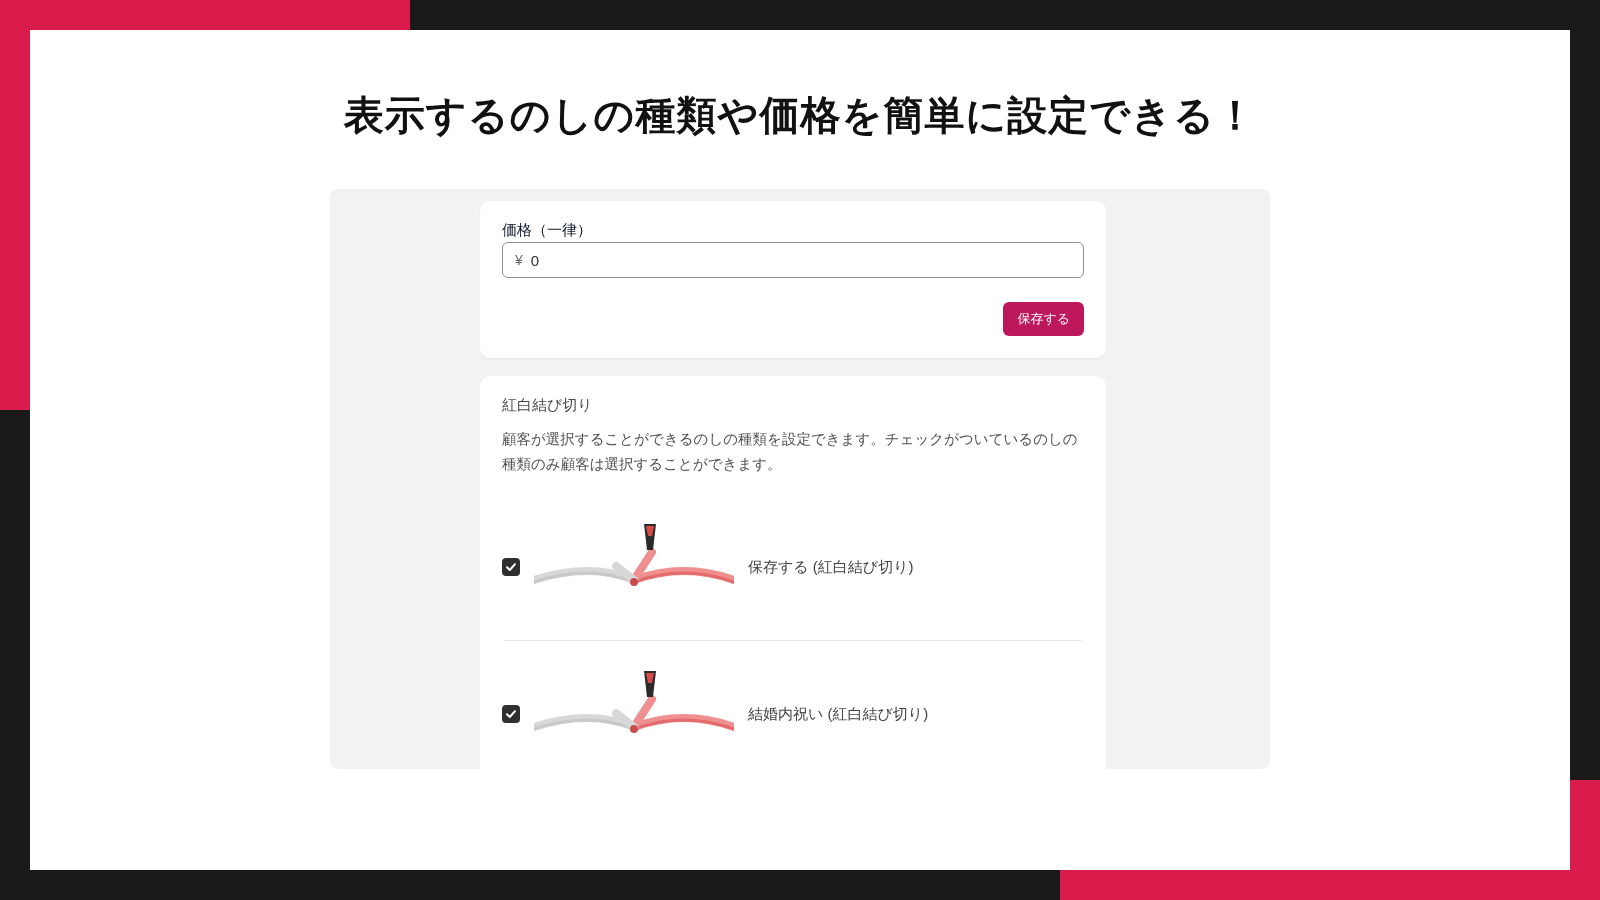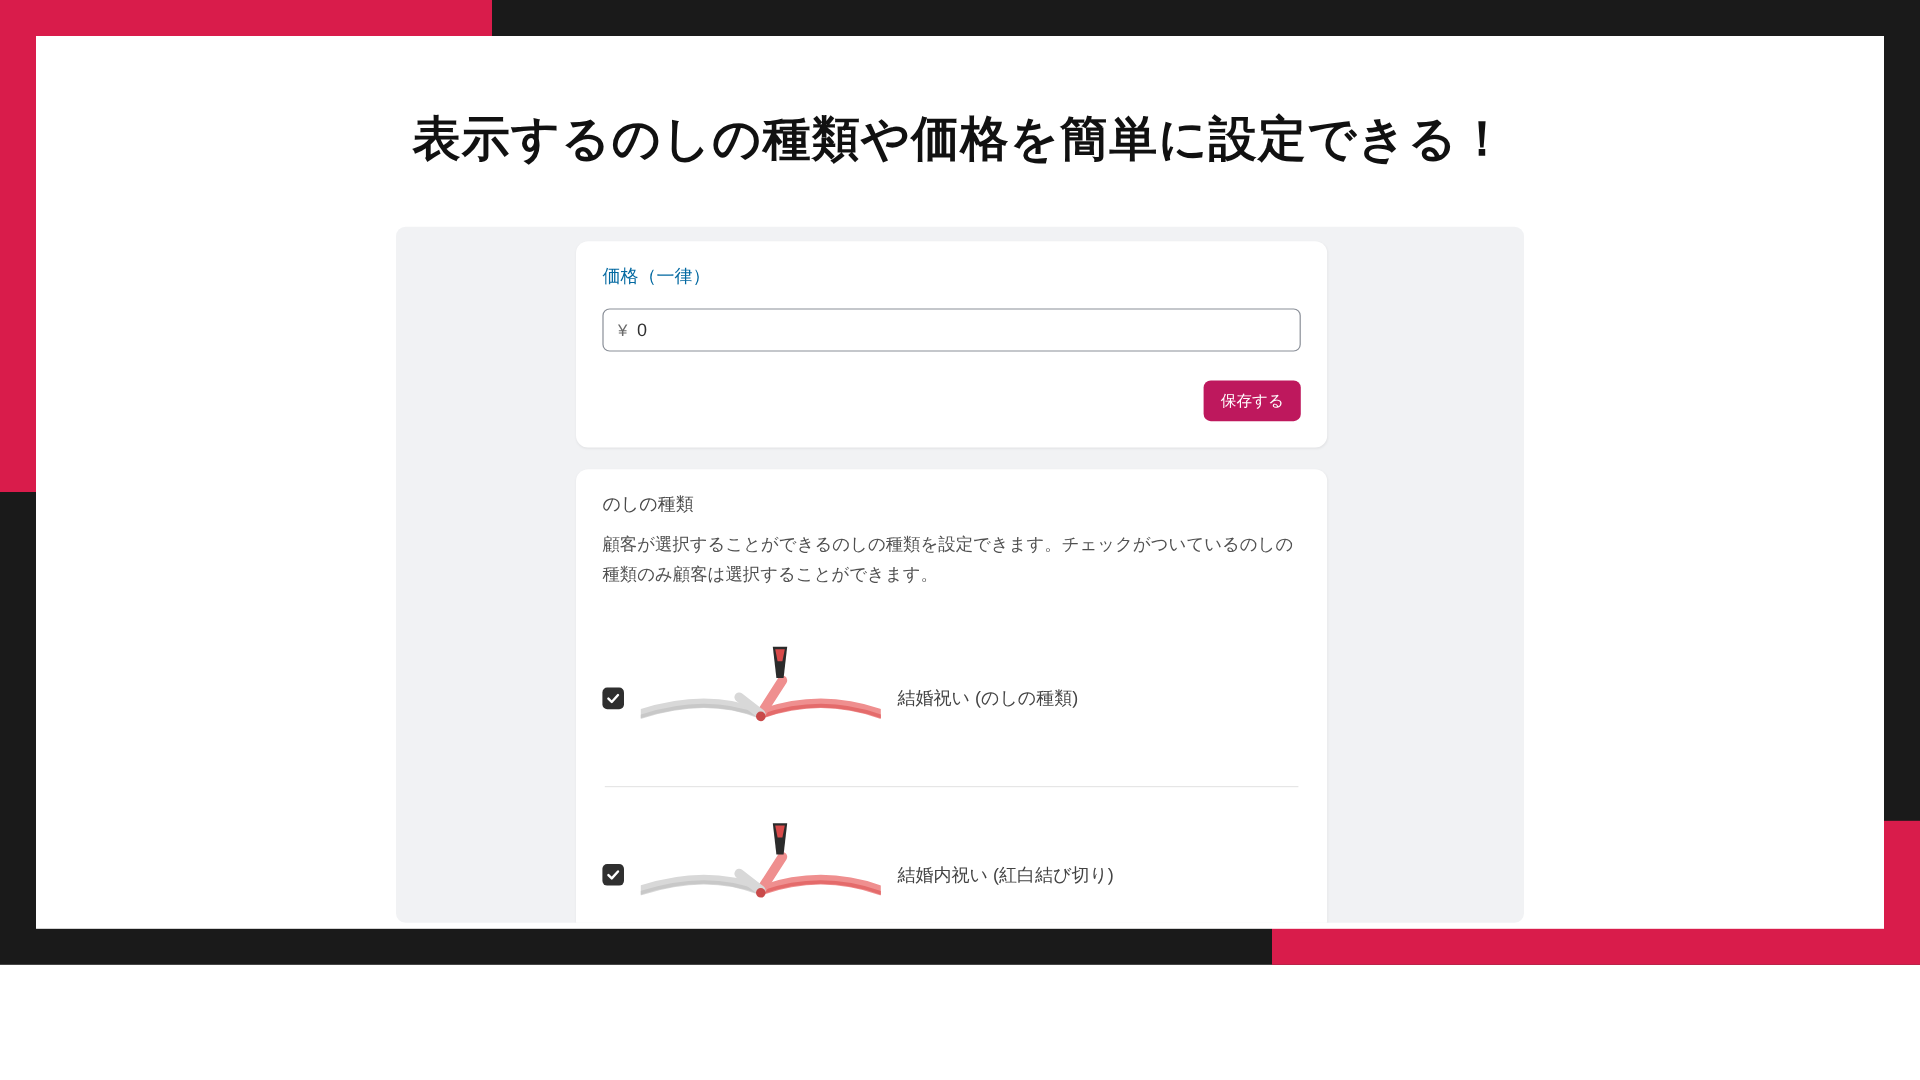--- a/index.html
+++ b/index.html
@@ -1,18 +1,18 @@
 <!DOCTYPE html>
 <html><head>
 <meta charset="utf-8">
 <style>
   * { box-sizing: border-box; margin: 0; padding: 0; }
   html, body { width: 1600px; height: 900px; overflow: hidden; font-family: -apple-system, BlinkMacSystemFont, "Hiragino Sans", "Hiragino Kaku Gothic ProN", Meiryo, sans-serif; }
   .bg {
-    width: 1600px; height: 804px; position: relative; background: #1a1a1a;
+    width: 1600px; height: 900px; position: relative; background: #1a1a1a;
   }
   .bg-pink-top { position:absolute; top:0; left:0; width:410px; height:410px; background:#d91c4b; }
   .bg-pink-bottom { position:absolute; bottom:0; right:0; width:540px; height:120px; background:#d91c4b; }
   .white-panel {
     position:absolute; top:30px; left:30px; right:30px; bottom:30px;
     background:#ffffff; display:flex; flex-direction:column; align-items:center;
     padding-top:58px;
   }
   .headline {
     font-size:40px; font-weight:800; color:#111; letter-spacing:1px; text-align:center;
@@ -20,21 +20,21 @@
   .app-area {
     margin-top:46px; width:940px; height:580px; background:#f1f2f4; border-radius:8px;
     padding:12px; overflow:hidden; display:flex; gap:12px;
   }
   .fake-sidebar { width:126px; height:100%; }
   .cards-col { flex:1; display:flex; flex-direction:column; gap:18px; }
   .card {
     background:#fff; border-radius:10px; padding:20px 22px 22px 22px;
     box-shadow:0 1px 2px rgba(0,0,0,0.06);
   }
-  .field-label { font-size:15px; color:#0369a1; margin-bottom:17px; }
+  .field-label { font-size:15px; color:#0f172a; margin-bottom:2px; }
   .price-input-wrap {
     border:1px solid #8a8f98; border-radius:6px; height:36px; display:flex; align-items:center;
     padding:0 12px; gap:8px; width:100%;
   }
   .currency { font-size:14px; color:#6b6b6b; }
   .price-input {
     border:none; outline:none; font-size:15px; color:#303030; width:100%; background:transparent;
   }
   .help-text { font-size:14px; color:#6d6d6d; margin-top:12px; }
   .save-row { display:flex; justify-content:flex-end; margin-top:24px; }
@@ -77,21 +77,21 @@
           <div class="price-input-wrap">
             <span class="currency">¥</span>
             <input class="price-input" type="text" value="0" style="">
           </div>
           <div class="save-row">
             <button class="save-btn">保存する</button>
           </div>
         </div>
 
         <div class="card" style="padding-bottom:0;">
-          <div class="section-title">のしの種類</div>
+          <div class="section-title">紅白結び切り</div>
           <div class="section-desc">顧客が選択することができるのしの種類を設定できます。チェックがついているのしの種類のみ顧客は選択することができます。</div>
 
           <div class="noshi-row">
             <div class="checkbox">
               <svg width="12" height="12" viewBox="0 0 12 12" fill="none">
                   <path d="M2 6.2 L4.8 9 L10 3.2" stroke="#fff" stroke-width="2" stroke-linecap="round" stroke-linejoin="round"></path>
                 </svg>
             </div>
             <div class="noshi-graphic">
               <svg width="200" height="90" viewBox="0 0 200 90">
@@ -99,21 +99,21 @@
                 <path d="M0 60 Q 55 42 100 60" stroke="#c8c8c8" stroke-width="3" fill="none" stroke-linecap="round"></path>
                 <path d="M100 58 Q 150 40 200 58" stroke="#ef8f8f" stroke-width="8" fill="none" stroke-linecap="round"></path>
                 <path d="M100 60 Q 150 42 200 60" stroke="#e46b6b" stroke-width="3" fill="none" stroke-linecap="round"></path>
                 <path d="M100 58 L118 30" stroke="#ef8f8f" stroke-width="8" fill="none" stroke-linecap="round"></path>
                 <path d="M100 58 L82 44" stroke="#d8d8d8" stroke-width="8" fill="none" stroke-linecap="round"></path>
                 <circle cx="100" cy="60" r="4" fill="#c94a4a"></circle>
                 <polygon points="110,2 122,2 119,28 113,28" fill="#2b2b2b"></polygon>
                 <polygon points="112,4 120,4 118,14 114,14" fill="#d84a4a"></polygon>
               </svg>
             </div>
-            <div class="noshi-label">結婚祝い (のしの種類)</div>
+            <div class="noshi-label">保存する (紅白結び切り)</div>
           </div>
 
           <div class="divider"></div>
 
           <div class="noshi-row">
             <div class="checkbox">
               <svg width="12" height="12" viewBox="0 0 12 12" fill="none">
                   <path d="M2 6.2 L4.8 9 L10 3.2" stroke="#fff" stroke-width="2" stroke-linecap="round" stroke-linejoin="round"></path>
                 </svg>
             </div>

